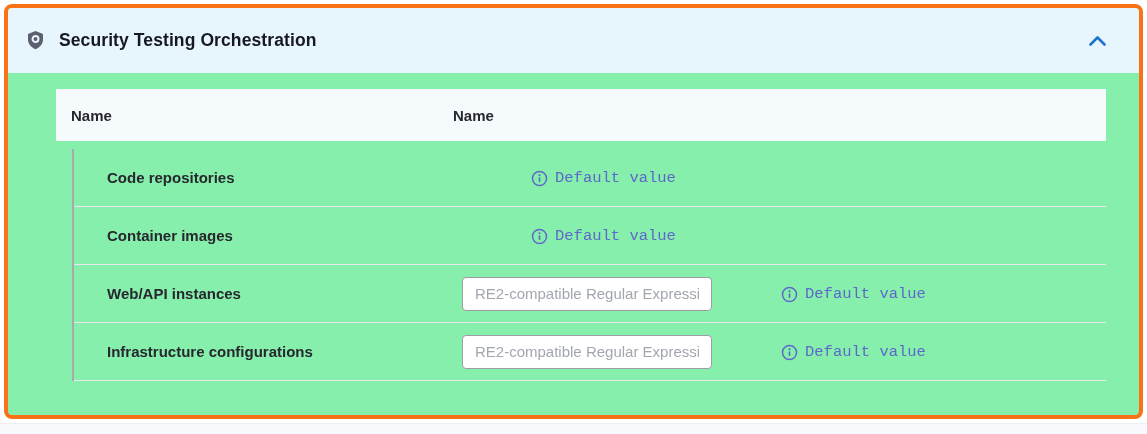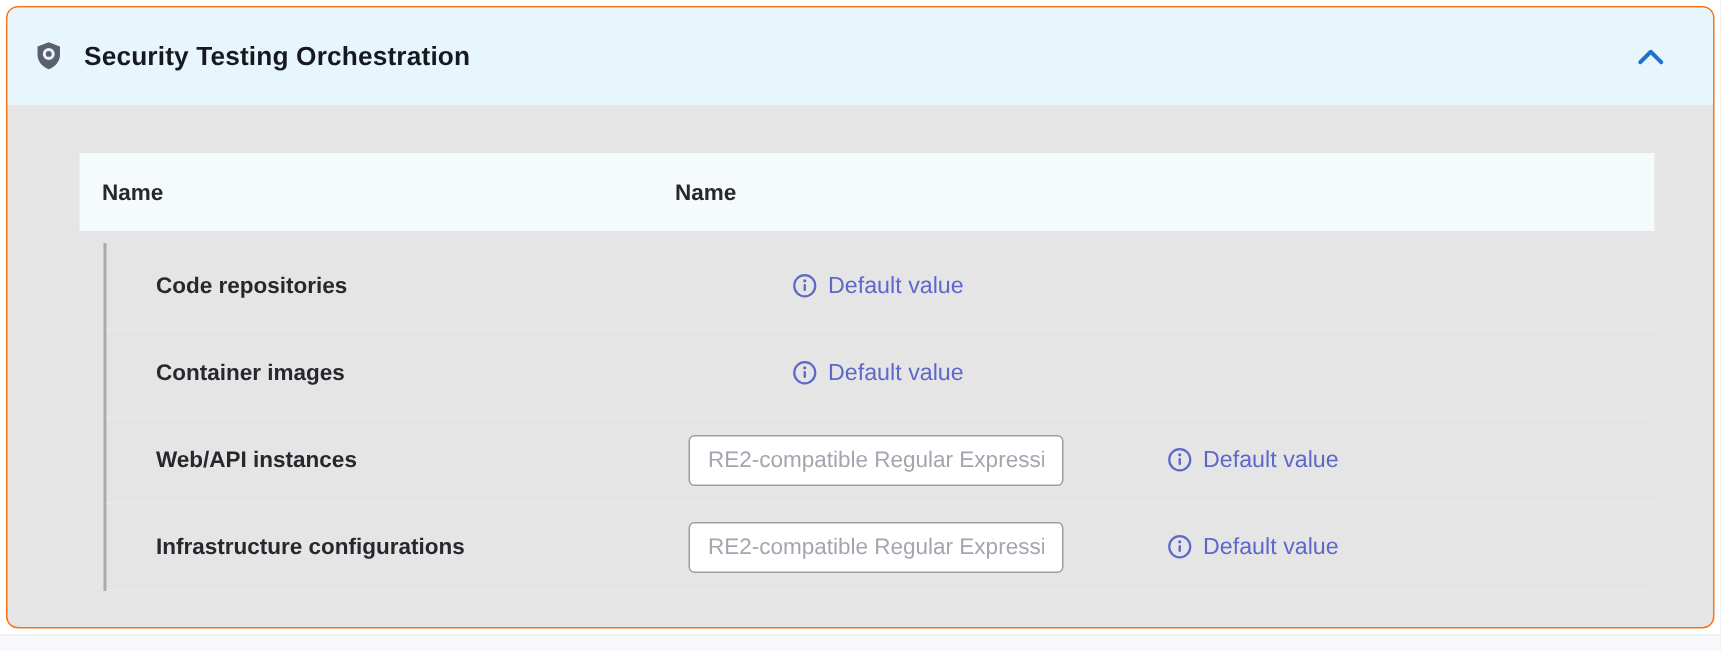--- a/index.html
+++ b/index.html
@@ -10,22 +10,22 @@
     position: relative;
     overflow: hidden;
     color: #27272e;
   }
 
   
   .card {
     position: absolute;
     left: 4px; top: 4px;
     width: 1139px; height: 415px;
-    background: #e5e5e5;
-    border: 1px solid #f97316;
+    background: #86efac;
+    border: 4px solid #f97316;
     border-radius: 8px;
     overflow: hidden;
   }
 
   
   .panel-header {
     height: 65px;
     background: #e6f6fc;
     display: flex;
     align-items: center;
@@ -42,21 +42,21 @@
   .collapse-btn {
     margin-left: auto;
     width: 28px; height: 28px;
     border: none; background: transparent;
     display: flex; align-items: center; justify-content: center;
     cursor: pointer;
     margin-right: 4px;
   }
 
   
-  .panel-body { padding: 16px 39px 16px 48px; margin-top: 16px; }
+  .panel-body { padding: 16px 39px 16px 48px; }
   .table { width: 1050px; }
 
   .table-header {
     height: 52px;
     background: #f5fafd;
     display: flex;
     align-items: center;
     padding-left: 15px;
     font-size: 15px;
     font-weight: 700;
@@ -101,25 +101,25 @@
     font-size: 15px;
     color: #333238;
     background: #ffffff;
     outline: none;
   }
   .regex-input::placeholder { color: #a2a6af; opacity: 1; }
 
   .default-link {
     margin-left: 69px;
     display: flex;
-    align-items: flex-start;
+    align-items: flex-end;
     gap: 7px;
     border: none; background: transparent;
     color: #5e68ca;
-    font-family: Liberation Sans, sans-serif;
+    font-family: Liberation Mono, monospace;
     font-size: 15.5px;
     cursor: pointer;
     padding: 0;
   }
   .info-icon { display: block; }
 
   
   .next-section-strip {
     position: absolute;
     left: 0; right: 0;

